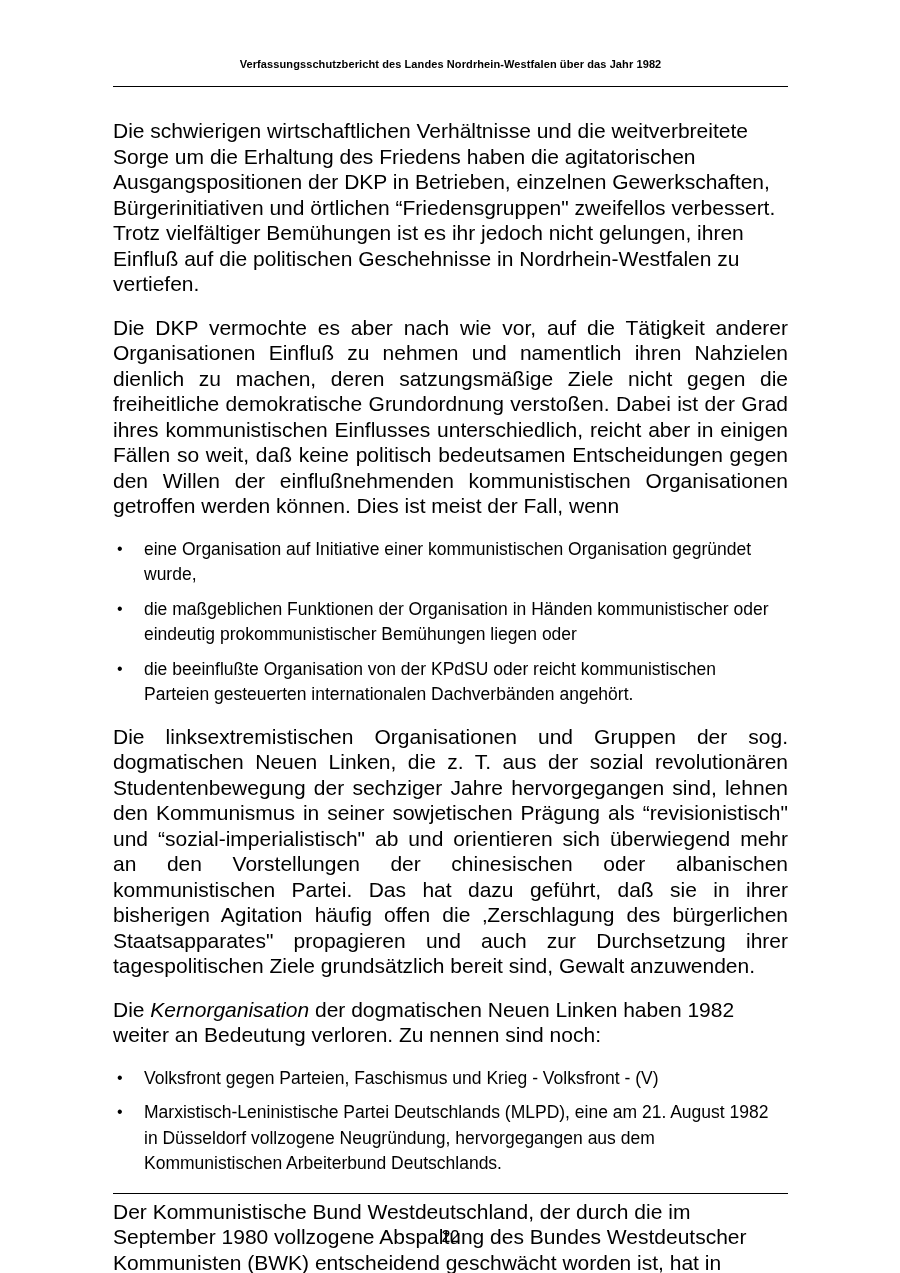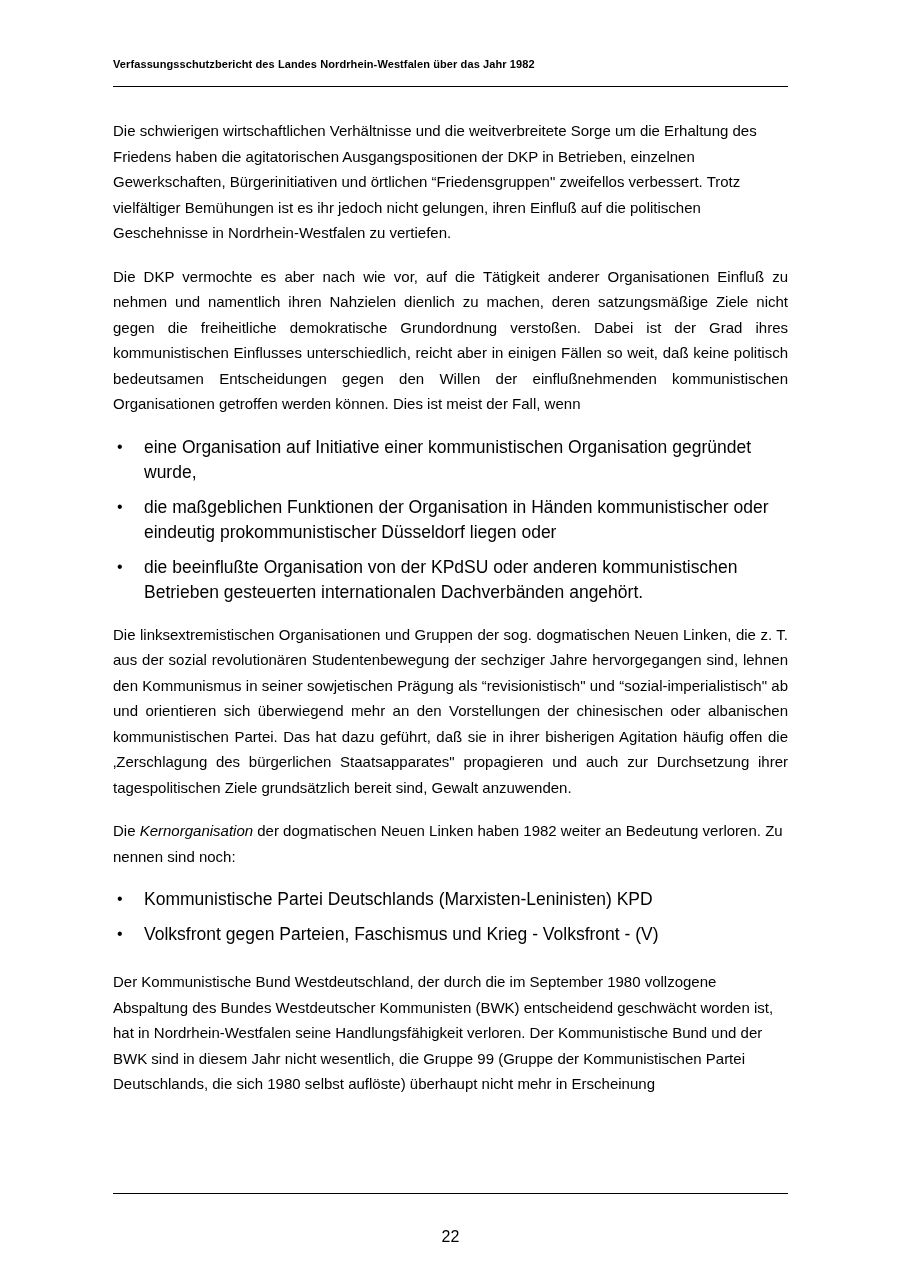--- a/index.html
+++ b/index.html
@@ -15,41 +15,42 @@
     background: #ffffff;
     font-family: "Liberation Sans", sans-serif;
     color: #000000;
     box-sizing: border-box;
   }
   .header {
     position: absolute;
     left: 113px;
     top: 58px;
     width: 675px;
+    text-align: center;
     font-size: 11px;
     font-weight: bold;
     letter-spacing: 0.1px;
   }
   .header-rule {
     position: absolute;
     left: 113px;
     top: 86px;
     width: 675px;
     height: 1px;
     background: #000000;
   }
   .content {
     position: absolute;
     left: 113px;
     top: 118px;
     width: 675px;
   }
   p {
     margin: 0 0 18px 0;
-    font-size: 15px;
+    font-size: 21px;
     line-height: 25.5px;
   }
   p.justify {
     text-align: justify;
     text-justify: inter-word;
   }
   ul {
     list-style: none;
     margin: 0 8px 16px 0;
     padding: 0;
@@ -97,31 +98,31 @@
   <div class="header-rule"></div>
 
   <div class="content">
 
     <p class="para">Die schwierigen wirtschaftlichen Verhältnisse und die weitverbreitete Sorge um die Erhaltung des Friedens haben die agitatorischen Ausgangspositionen der DKP in Betrieben, einzelnen Gewerkschaften, Bürgerinitiativen und örtlichen “Friedensgruppen" zweifellos verbessert. Trotz vielfältiger Bemühungen ist es ihr jedoch nicht gelungen, ihren Einfluß auf die politischen Geschehnisse in Nordrhein-Westfalen zu vertiefen.</p>
 
     <p class="justify">Die DKP vermochte es aber nach wie vor, auf die Tätigkeit anderer Organisationen Einfluß zu nehmen und namentlich ihren Nahzielen dienlich zu machen, deren satzungsmäßige Ziele nicht gegen die freiheitliche demokratische Grundordnung verstoßen. Dabei ist der Grad ihres kommunistischen Einflusses unterschiedlich, reicht aber in einigen Fällen so weit, daß keine politisch bedeutsamen Entscheidungen gegen den Willen der einflußnehmenden kommunistischen Organisationen getroffen werden können. Dies ist meist der Fall, wenn</p>
 
     <ul>
       <li>eine Organisation auf Initiative einer kommunistischen Organisation gegründet wurde,</li>
-      <li>die maßgeblichen Funktionen der Organisation in Händen kommunistischer oder eindeutig prokommunistischer Düsseldorf liegen oder</li>
-      <li>die beeinflußte Organisation von der KPdSU oder anderen kommunistischen Betrieben gesteuerten internationalen Dachverbänden angehört.</li>
+      <li>die maßgeblichen Funktionen der Organisation in Händen kommunistischer oder eindeutig prokommunistischer Bemühungen liegen oder</li>
+      <li>die beeinflußte Organisation von der KPdSU oder reicht kommunistischen Parteien gesteuerten internationalen Dachverbänden angehört.</li>
     </ul>
 
     <p class="justify">Die linksextremistischen Organisationen und Gruppen der sog. dogmatischen Neuen Linken, die z. T. aus der sozial revolutionären Studentenbewegung der sechziger Jahre hervorgegangen sind, lehnen den Kommunismus in seiner sowjetischen Prägung als “revisionistisch" und “sozial-imperialistisch" ab und orientieren sich überwiegend mehr an den Vorstellungen der chinesischen oder albanischen kommunistischen Partei. Das hat dazu geführt, daß sie in ihrer bisherigen Agitation häufig offen die ‚Zerschlagung des bürgerlichen Staatsapparates" propagieren und auch zur Durchsetzung ihrer tagespolitischen Ziele grundsätzlich bereit sind, Gewalt anzuwenden.</p>
 
     <p><span>Die </span><span class="ital">Kernorganisation</span><span> der dogmatischen Neuen Linken haben 1982 weiter an Bedeutung verloren. Zu nennen sind noch:</span></p>
 
     <ul>
-      <li>Kommunistische Partei Deutschlands (Marxisten-Leninisten) KPD</li>
       <li>Volksfront gegen Parteien, Faschismus und Krieg - Volksfront - (V)</li>
+      <li class="last">Marxistisch-Leninistische Partei Deutschlands (MLPD), eine am 21. August 1982 in Düsseldorf vollzogene Neugründung, hervorgegangen aus dem Kommunistischen Arbeiterbund Deutschlands.</li>
     </ul>
 
     <div class="block-gap"></div>
 
 
     <p>Der Kommunistische Bund Westdeutschland, der durch die im September 1980 vollzogene Abspaltung des Bundes Westdeutscher Kommunisten (BWK) entscheidend geschwächt worden ist, hat in Nordrhein-Westfalen seine Handlungsfähigkeit verloren. Der Kommunistische Bund und der BWK sind in diesem Jahr nicht wesentlich, die Gruppe 99 (Gruppe der Kommunistischen Partei Deutschlands, die sich 1980 selbst auflöste) überhaupt nicht mehr in Erscheinung</p>
 
   </div>
 
   <div class="footer-rule"></div>

